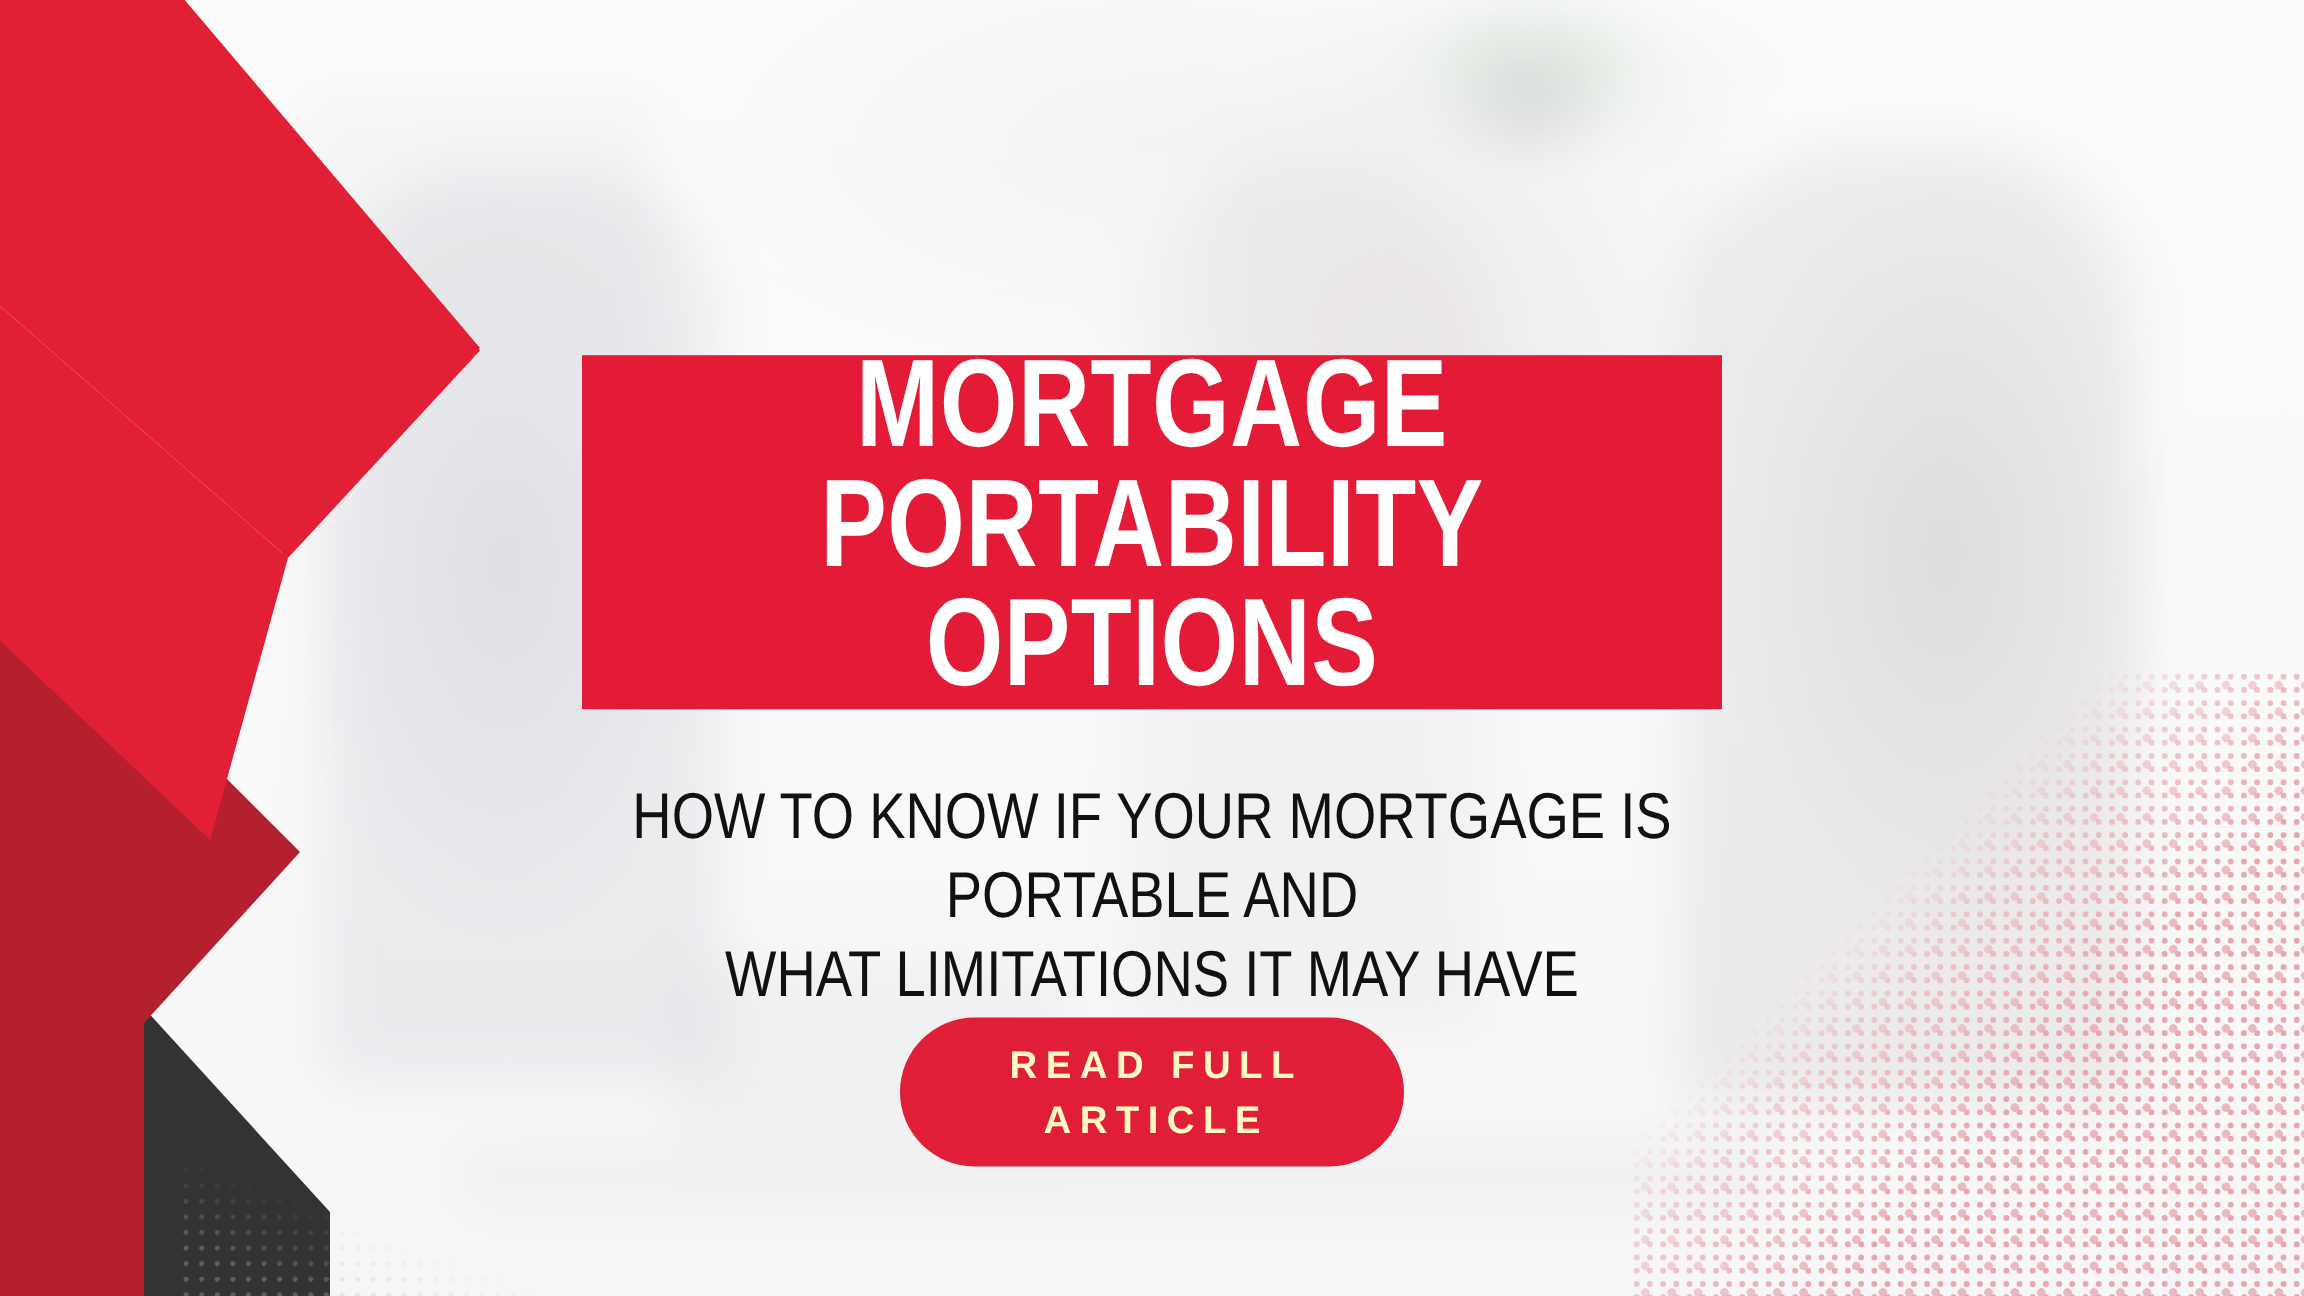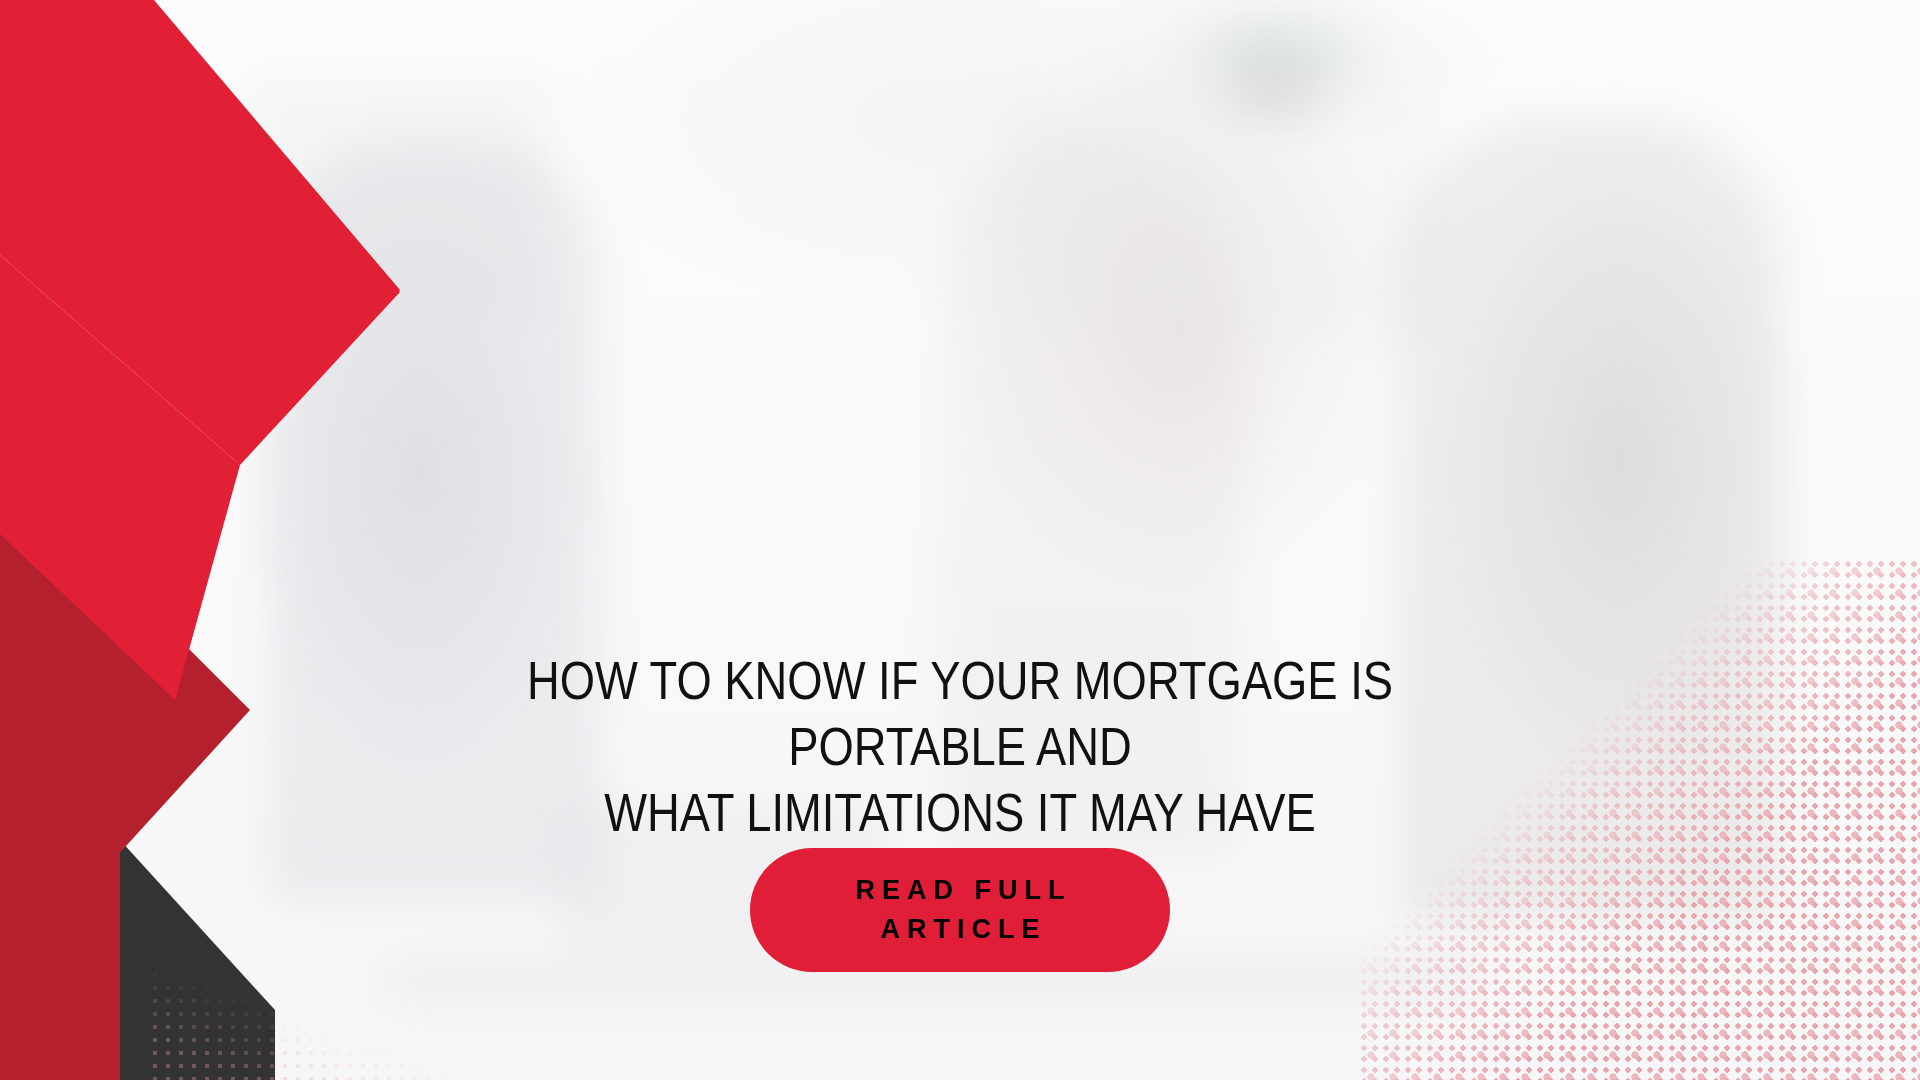--- a/index.html
+++ b/index.html
@@ -169,24 +169,24 @@
   }
   .cta-button {
     display: flex;
     align-items: center;
     justify-content: center;
     width: 420px;
     height: 124px;
     border: none;
     border-radius: 62px;
     background: #e01e37;
-    color: #000000;
+    color: #fef9c3;
     font-family: "Liberation Sans", sans-serif;
     font-weight: 700;
-    font-size: 27px;
+    font-size: 32px;
     line-height: 1.45;
     letter-spacing: 7px;
     text-transform: uppercase;
     text-align: center;
     cursor: pointer;
     padding: 0 18px 0 25px;
     box-sizing: border-box;
     white-space: pre-line;
   }
 </style>
@@ -222,20 +222,24 @@
   </div>
 
   <div class="deco-dots">
     <div class="dots-inner"></div>
     <div class="dots-inner coarse"></div>
   </div>
   <div class="deco-dots-left"></div>
 
   <div class="content">
 
+    <div class="title-box">
+      <h1 class="title-text">Mortgage Portability
+Options</h1>
+    </div>
 
     <p class="subtitle">How to know if your mortgage is portable and
 what limitations it may have</p>
 
     <div class="cta-wrap">
       <button class="cta-button">Read Full
 Article</button>
     </div>
 
   </div>

